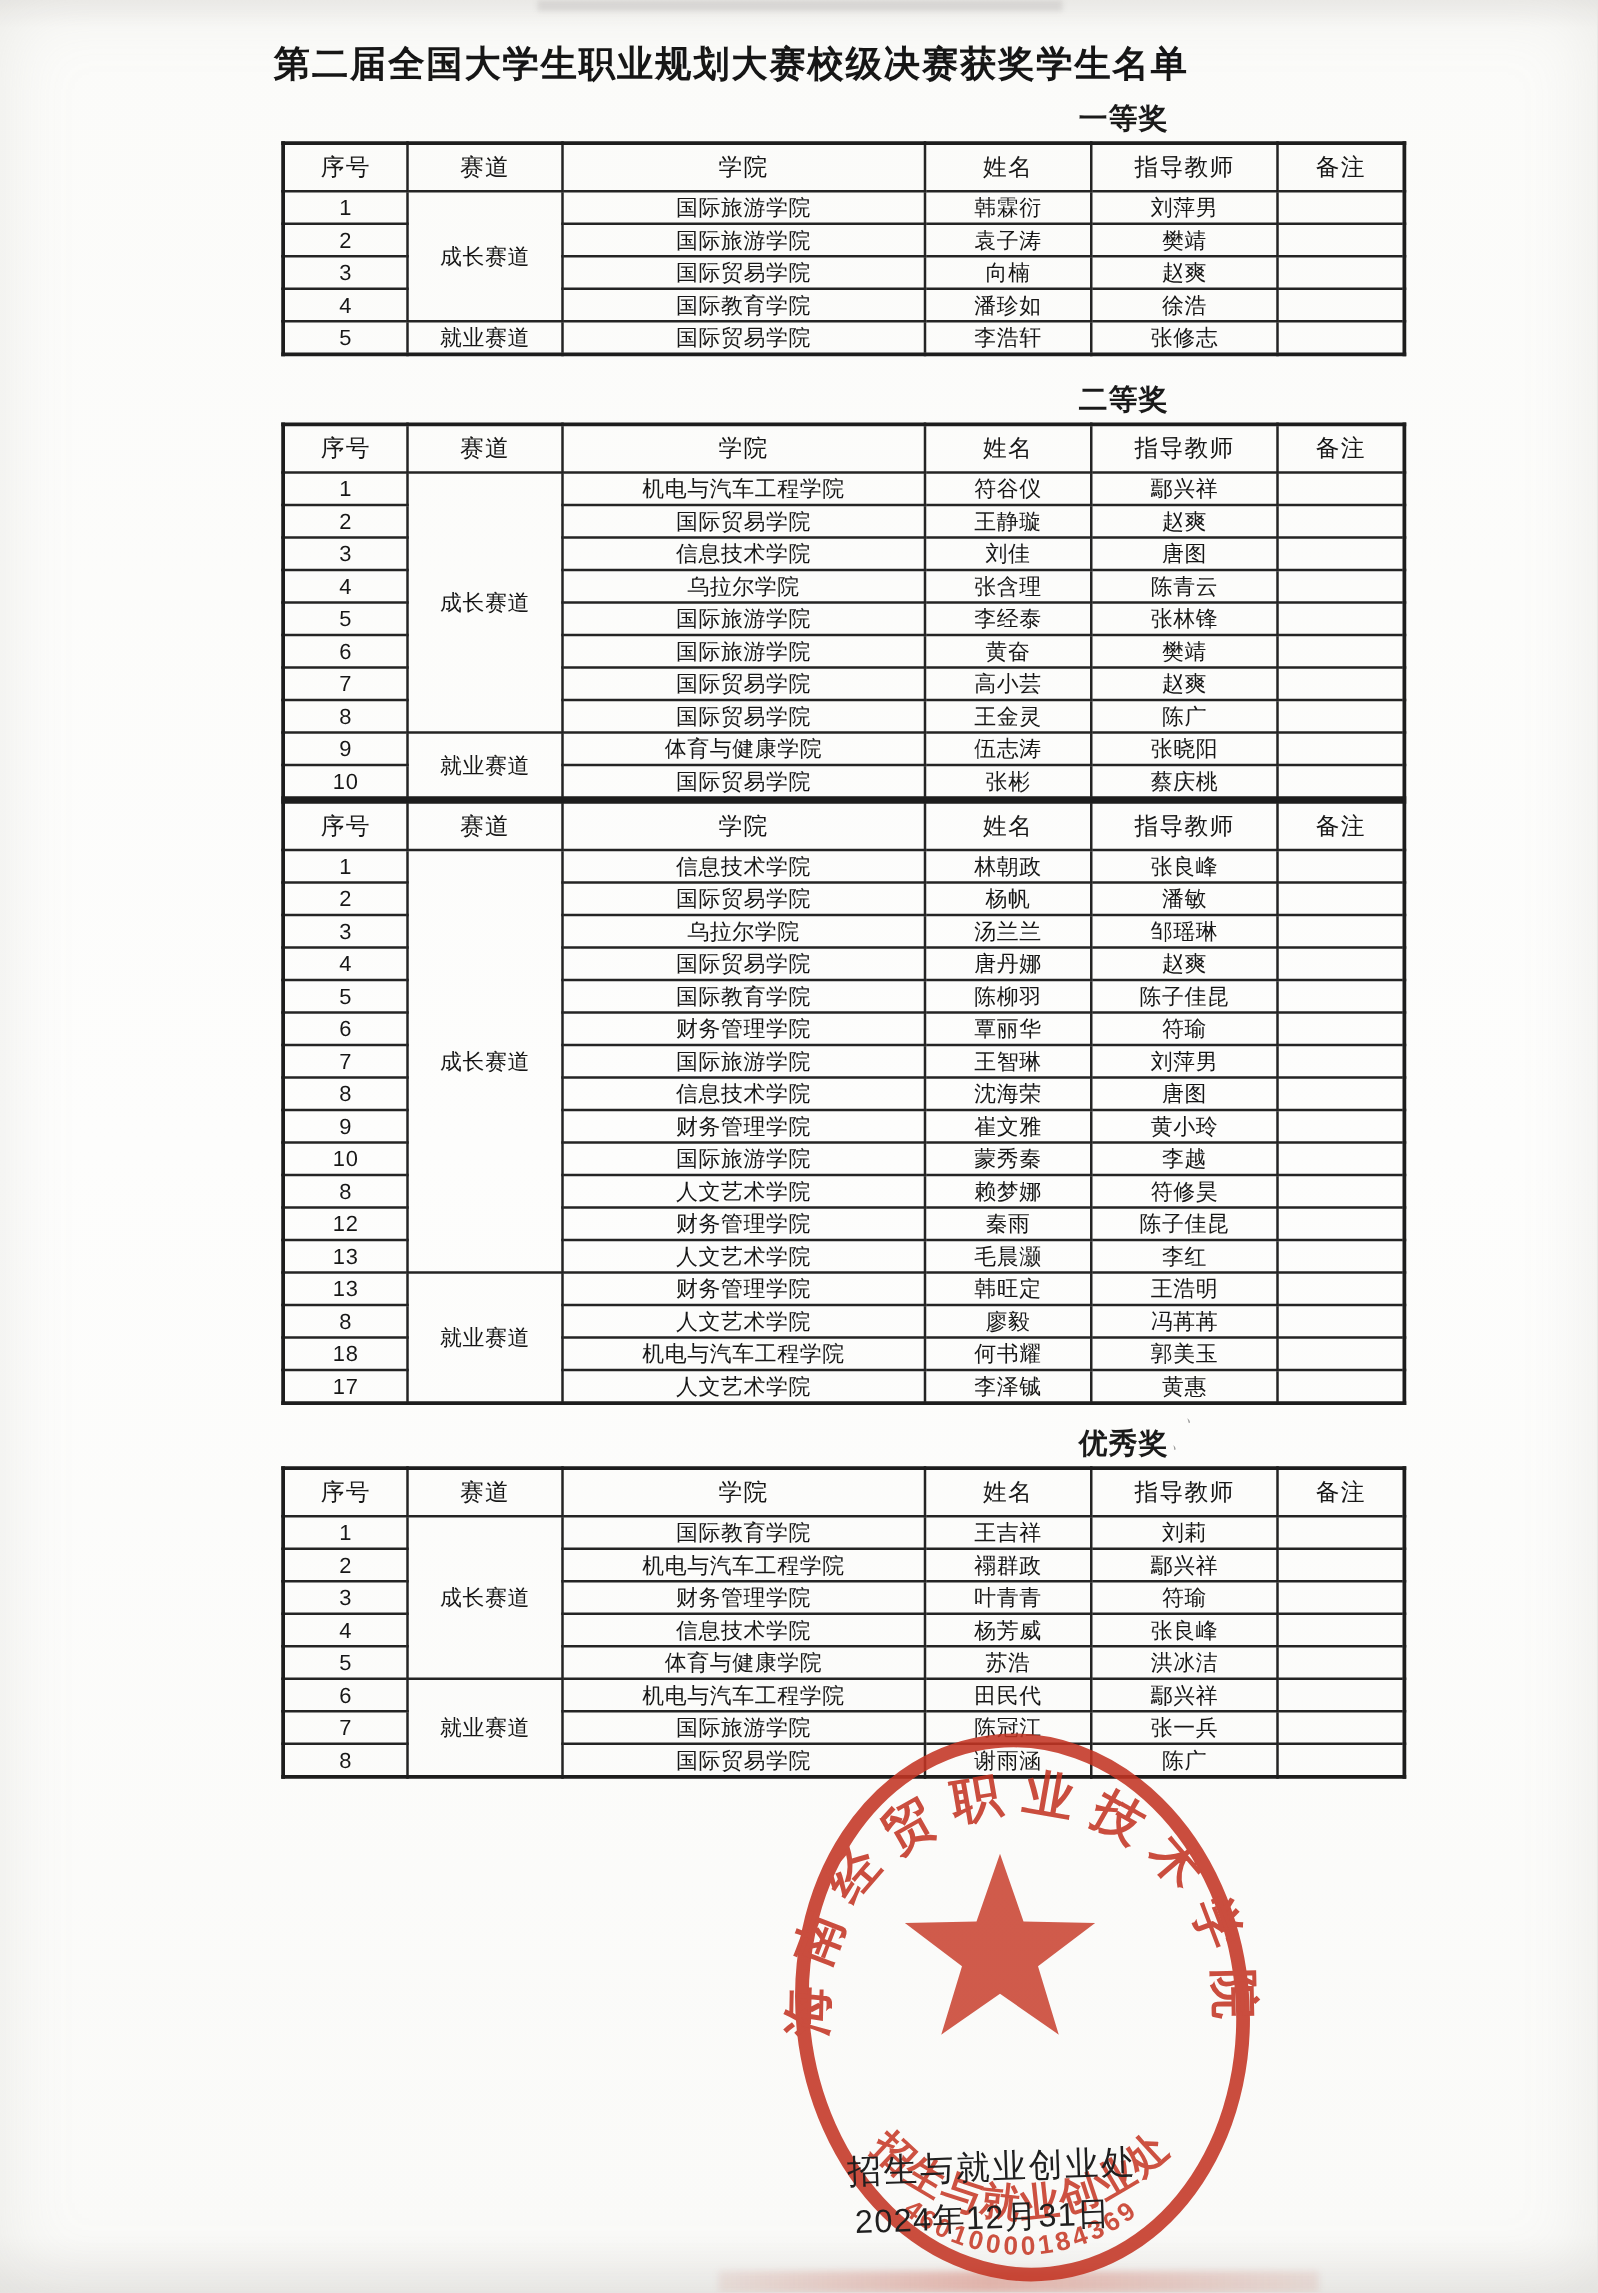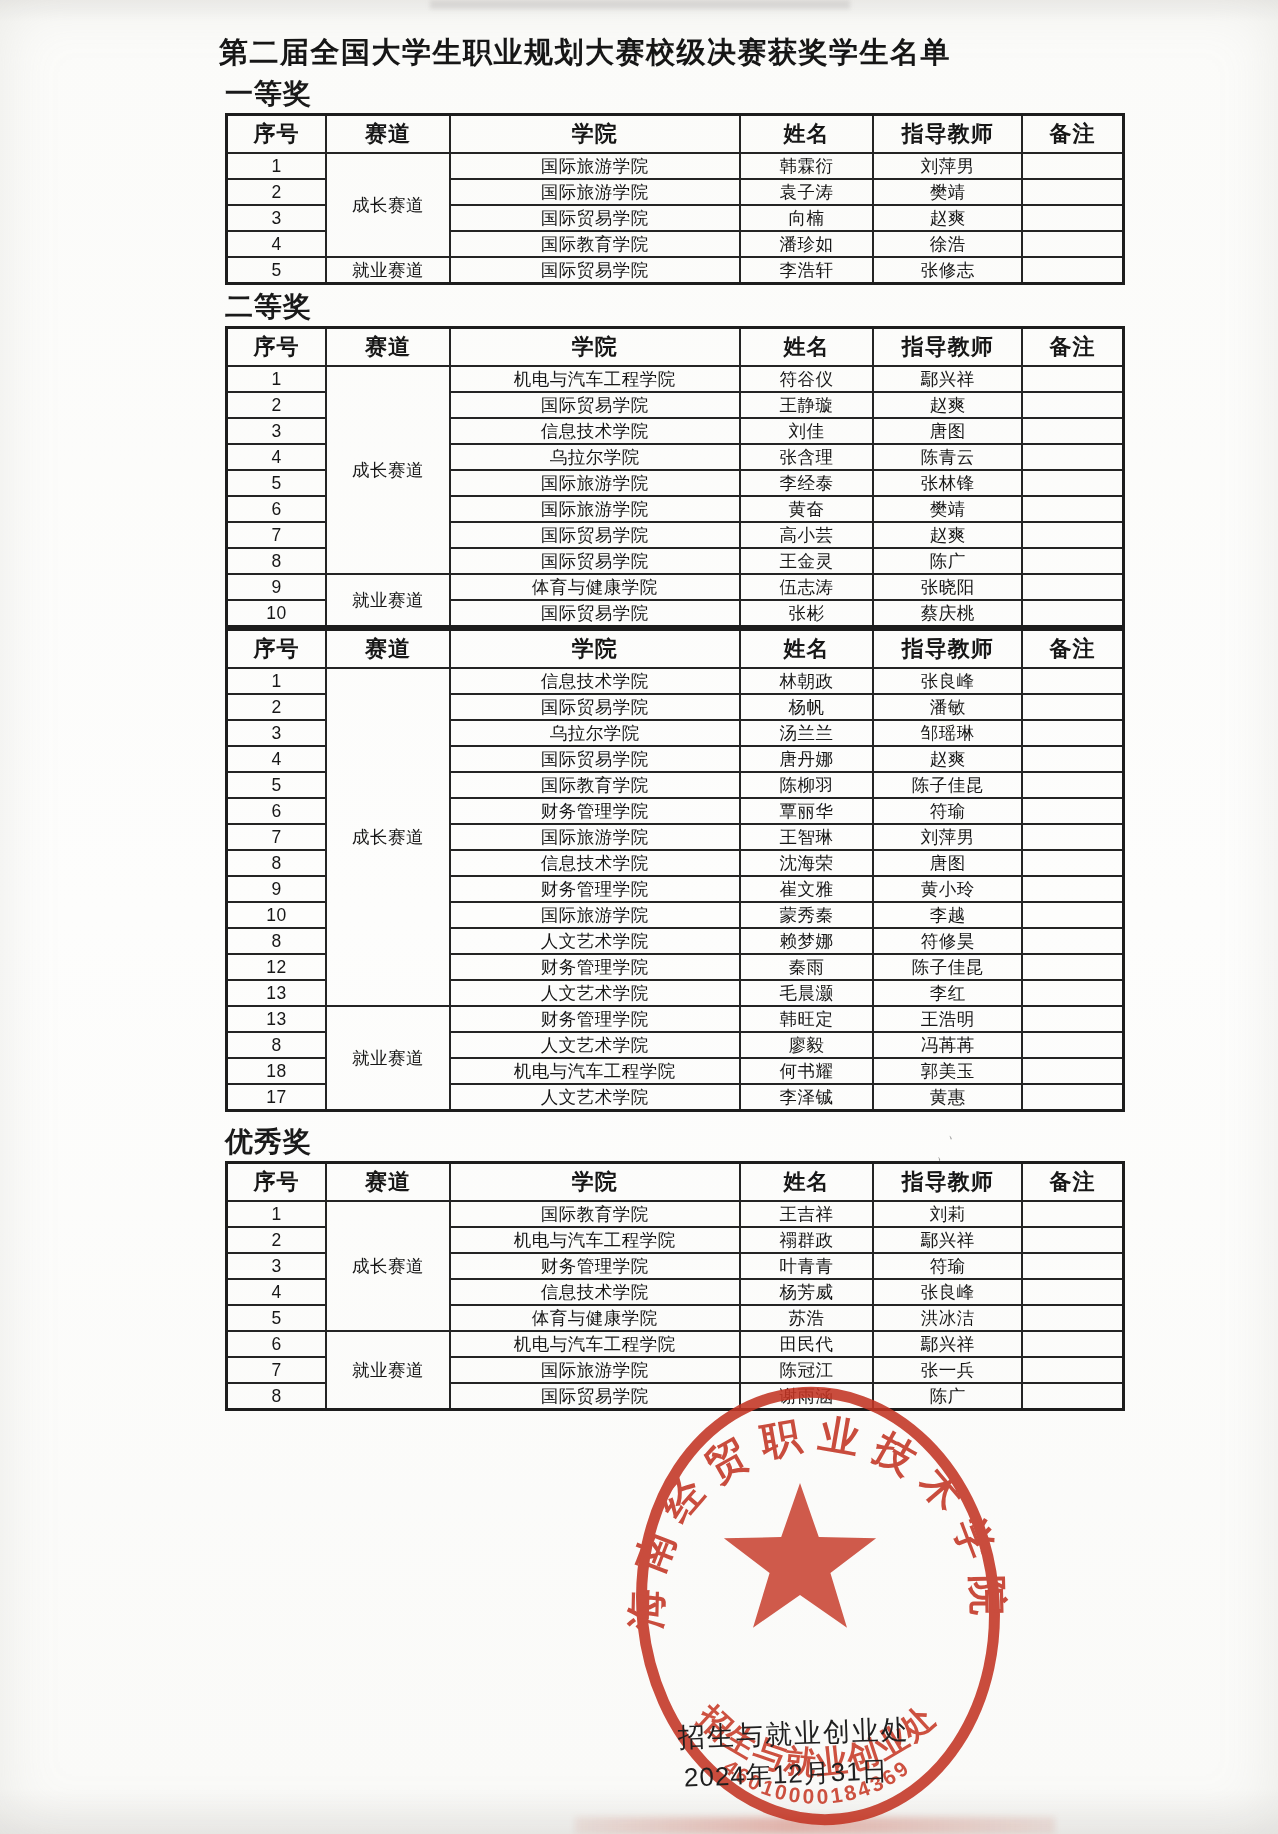--- a/index.html
+++ b/index.html
@@ -13,35 +13,35 @@
     background:linear-gradient(180deg,#f1f0ee 0%,#fbfbf9 1.2%,#fdfdfc 50%,#fafaf8 97.5%,#eeedeb 100%);
     box-shadow:inset 0 0 60px rgba(160,158,152,.18);
   }
   .page-title{
     margin:0;padding:34px 108px 0 0;
     text-align:center;font-size:29px;font-weight:bold;letter-spacing:1.5px;
     color:#161616;line-height:36px;
   }
   .section-title{
     margin:10px 0 5px 225px;width:900px;padding-right:190px;box-sizing:border-box;
-    text-align:left;font-size:28px;font-weight:bold;letter-spacing:1px;
+    text-align:right;font-size:23px;font-weight:bold;letter-spacing:1px;
     color:#1a1a1a;line-height:28px;
   }
-  .section-title.gap-md{margin-top:8px;}
+  .section-title.gap-md{margin-top:20px;}
   .section-title.gap-lg{margin-top:16px;}
   table.award{
     margin-left:225px;width:900px;border-collapse:collapse;table-layout:fixed;
     background:transparent;
   }
   table.award th,table.award td{
     border:2px solid #242424;color:#171717;
     text-align:center;vertical-align:middle;padding:0;overflow:hidden;white-space:nowrap;
   }
   table.award{border:3px solid #1d1d1d;}
-  table.award th{height:36px;font-size:22px;font-weight:bold;letter-spacing:1px;}
+  table.award th{height:36px;font-size:19px;font-weight:normal;letter-spacing:1px;}
   table.award td{height:24px;font-size:17.5px;letter-spacing:0.5px;}
   td.col-no{font-size:17px;}
   col.c-no{width:11.1%;} col.c-track{width:13.8%;} col.c-college{width:32.3%;}
   col.c-name{width:14.9%;} col.c-teacher{width:16.6%;} col.c-note{width:11.3%;}
   .stamp{position:absolute;left:622px;top:1378px;width:392px;height:458px;pointer-events:none;}
   .artifact{position:absolute;pointer-events:none;}
   .smudge-top{left:430px;top:0;width:420px;height:9px;background:rgba(125,124,120,.18);filter:blur(2px);}
   .smear-bottom{left:575px;top:1817px;width:480px;height:17px;
     background:linear-gradient(90deg,rgba(190,90,70,.10),rgba(205,65,45,.32) 45%,rgba(190,90,70,.12));
     filter:blur(3px);}

